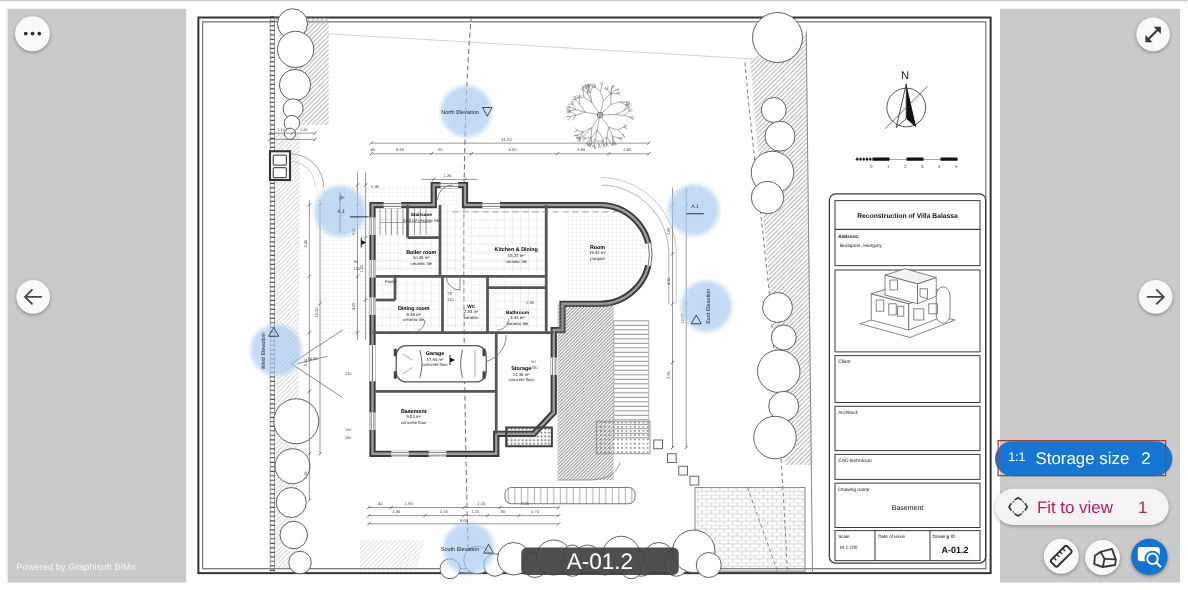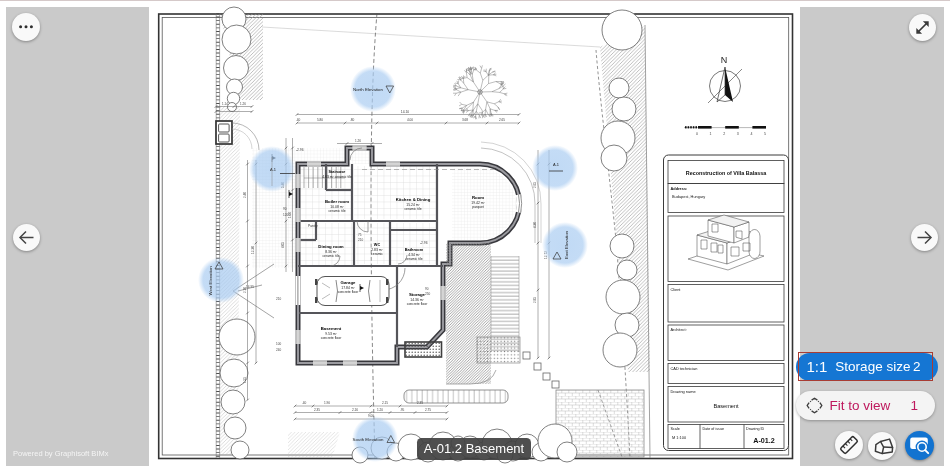--- a/index.html
+++ b/index.html
@@ -11,22 +11,22 @@
 #draw { position:absolute; left:0; top:0; }
 .cbtn { position:absolute; background:#f9f9f9; border-radius:50%;
   box-shadow:0 1px 3px rgba(0,0,0,0.35); }
 .pill { position:absolute; border-radius:14.5px; display:flex; align-items:center;
   font-size:13.5px; }
 #bluePill { left:795.5px; top:352.5px; width:142px; height:28px; background:#1576d3; color:#fff; }
 #redRect { position:absolute; left:798px; top:351.5px; width:135px; height:29.5px;
   border:1.7px solid #a83c33; }
 #fitPill { left:795.5px; top:391px; width:139.5px; height:28.5px; background:#f4f4f4;
   color:#be185d; box-shadow:0 1px 3px rgba(0,0,0,0.3); }
-#aPill { position:absolute; left:417px; top:438px; width:114px; height:22px;
-  background:rgba(66,66,66,0.93); border-radius:4.5px; color:#fff; font-size:13px;
+#aPill { position:absolute; left:417px; top:438px; width:126px; height:22px;
+  background:rgba(66,66,66,0.93); border-radius:4.5px; color:#fff; font-size:18px;
   text-align:center; line-height:22px; }
 #powered { position:absolute; left:13px; top:449px; color:rgba(255,255,255,0.8);
   font-size:7.5px; }
 </style>
 </head>
 <body>
 <div style="position:absolute;left:0;top:0;width:950px;height:1px;background:#d5c9c9;"></div>
 <div class="panel" id="pL"></div>
 <div class="panel" id="pR"></div>
 <svg id="draw" width="950" height="472" viewBox="0 0 950 472">
@@ -476,21 +476,21 @@
 <path d="M13 7.5 L7 13.5 L13 19.5" fill="none" stroke="#454545" stroke-width="1.5"></path>
 </svg></div>
 
 <div class="cbtn" style="left:910.5px;top:223.5px;width:27px;height:27px;">
 <svg width="27" height="27">
 <line x1="6.5" y1="13.5" x2="20" y2="13.5" stroke="#454545" stroke-width="1.5"></line>
 <path d="M14 7.5 L20 13.5 L14 19.5" fill="none" stroke="#454545" stroke-width="1.5"></path>
 </svg></div>
 
 <div class="pill" id="bluePill">
-<span style="margin-left:11px;font-size:15px;">1:1</span>
+<span style="margin-left:11px;font-size:10px;">1:1</span>
 <span style="margin-left:8px;">Storage size</span>
 <span style="margin-left:auto;margin-right:17px;">2</span>
 </div>
 <div id="redRect"></div>
 
 <div class="pill" id="fitPill">
 <svg width="17" height="17" style="margin-left:10px;">
 <g stroke="#3c3c3c" stroke-width="1.35" fill="none">
 <path d="M5.6 3.1 L8.5 1.2 L11.4 3.1"></path>
 <path d="M5.6 13.9 L8.5 15.8 L11.4 13.9"></path>

